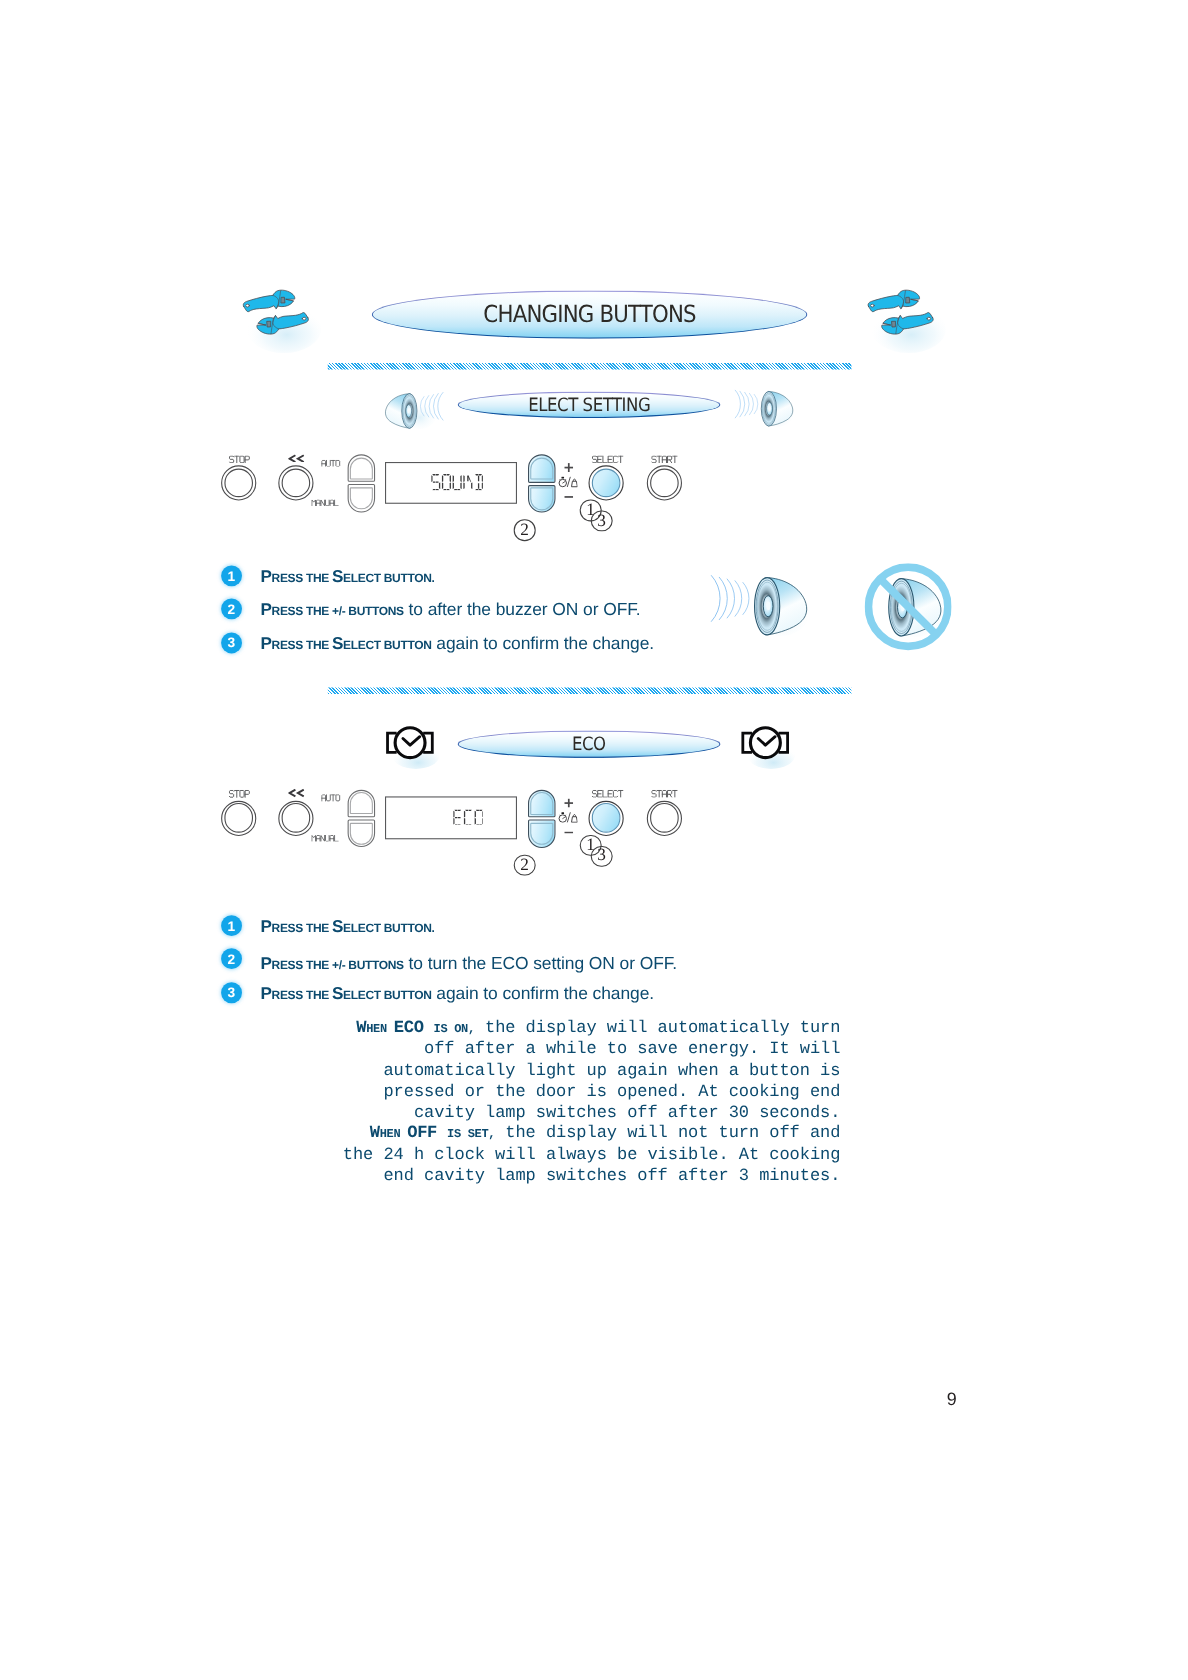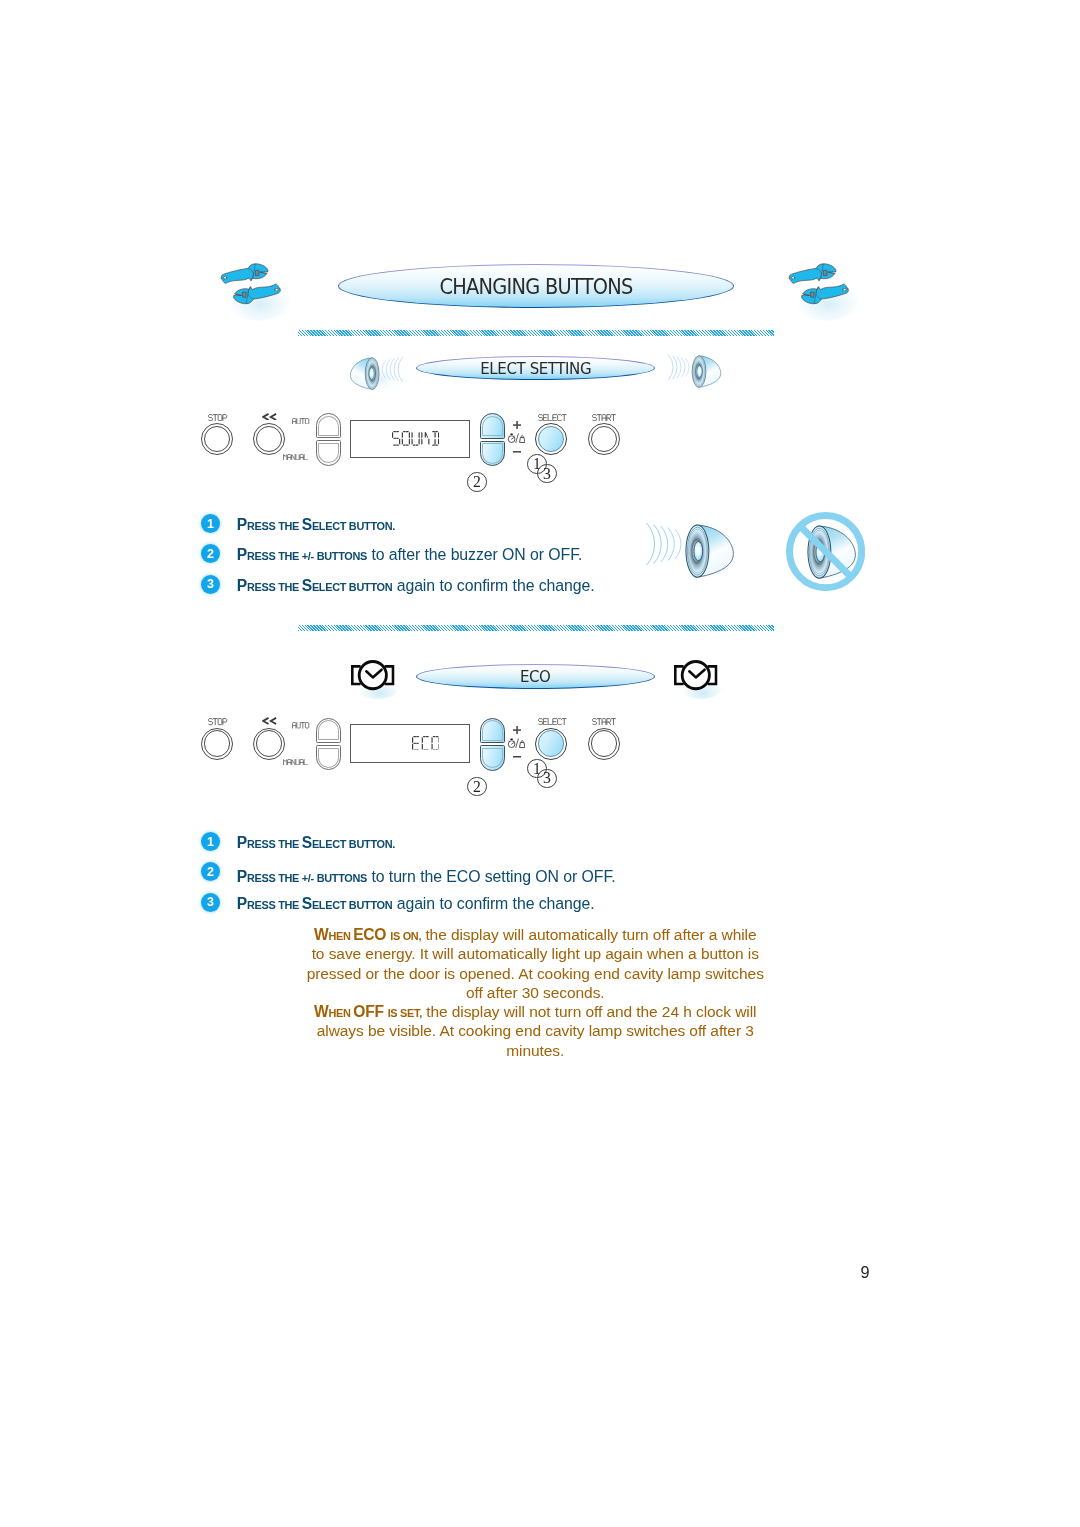--- a/index.html
+++ b/index.html
@@ -38,22 +38,22 @@
 
   
   .numdot{position:absolute;width:19.4px;height:19.4px;border-radius:50%;
      background:#12a5ea;color:#ffffff;font-size:12.5px;font-weight:bold;
      display:flex;align-items:center;justify-content:center;line-height:1;
      box-shadow:0 0 3px 1px rgba(60,180,240,.35);}
   .stepline{position:absolute;white-space:nowrap;font-size:15.85px;color:#0c4a6e;
      letter-spacing:-0.07px;line-height:1;}
   .sc{font-weight:bold;font-size:15.6px;letter-spacing:-0.3px;line-height:0;}
   .sc .k{font-size:10.92px;line-height:0;}
-  .note{position:absolute;font-size:15.5px;line-height:19.25px;color:#a16207;
-     letter-spacing:-0.07px;text-align:center;}
+  .note{position:absolute;font-size:15.5px;line-height:19.25px;color:#0c4a6e;
+     letter-spacing:-0.07px;text-align:right;font-family:Liberation Mono, monospace;}
   .pagenum{position:absolute;font-size:16.3px;color:#231f20;line-height:1;}
   .knob{position:absolute;border-radius:50%;box-sizing:border-box;
      border:1.1px solid #4b4b4d;background:#fff;}
   .knob .inner{position:absolute;left:1.6px;top:1.6px;right:1.6px;bottom:1.6px;
      border-radius:50%;border:1.1px solid #4b4b4d;box-sizing:border-box;background:#fff;}
   .knob.sel{border-color:#3c3c3e;}
   .knob.sel .inner{border-color:#5a93b5;
      background:linear-gradient(118deg,#ddf4fd 0%,#cfeffc 35%,#a8e2f8 75%,#8ed8f5 100%);}
   .dispbox{position:absolute;box-sizing:border-box;border:1.2px solid #58595b;background:#fff;}
   .callout{position:absolute;border-radius:50%;box-sizing:border-box;

